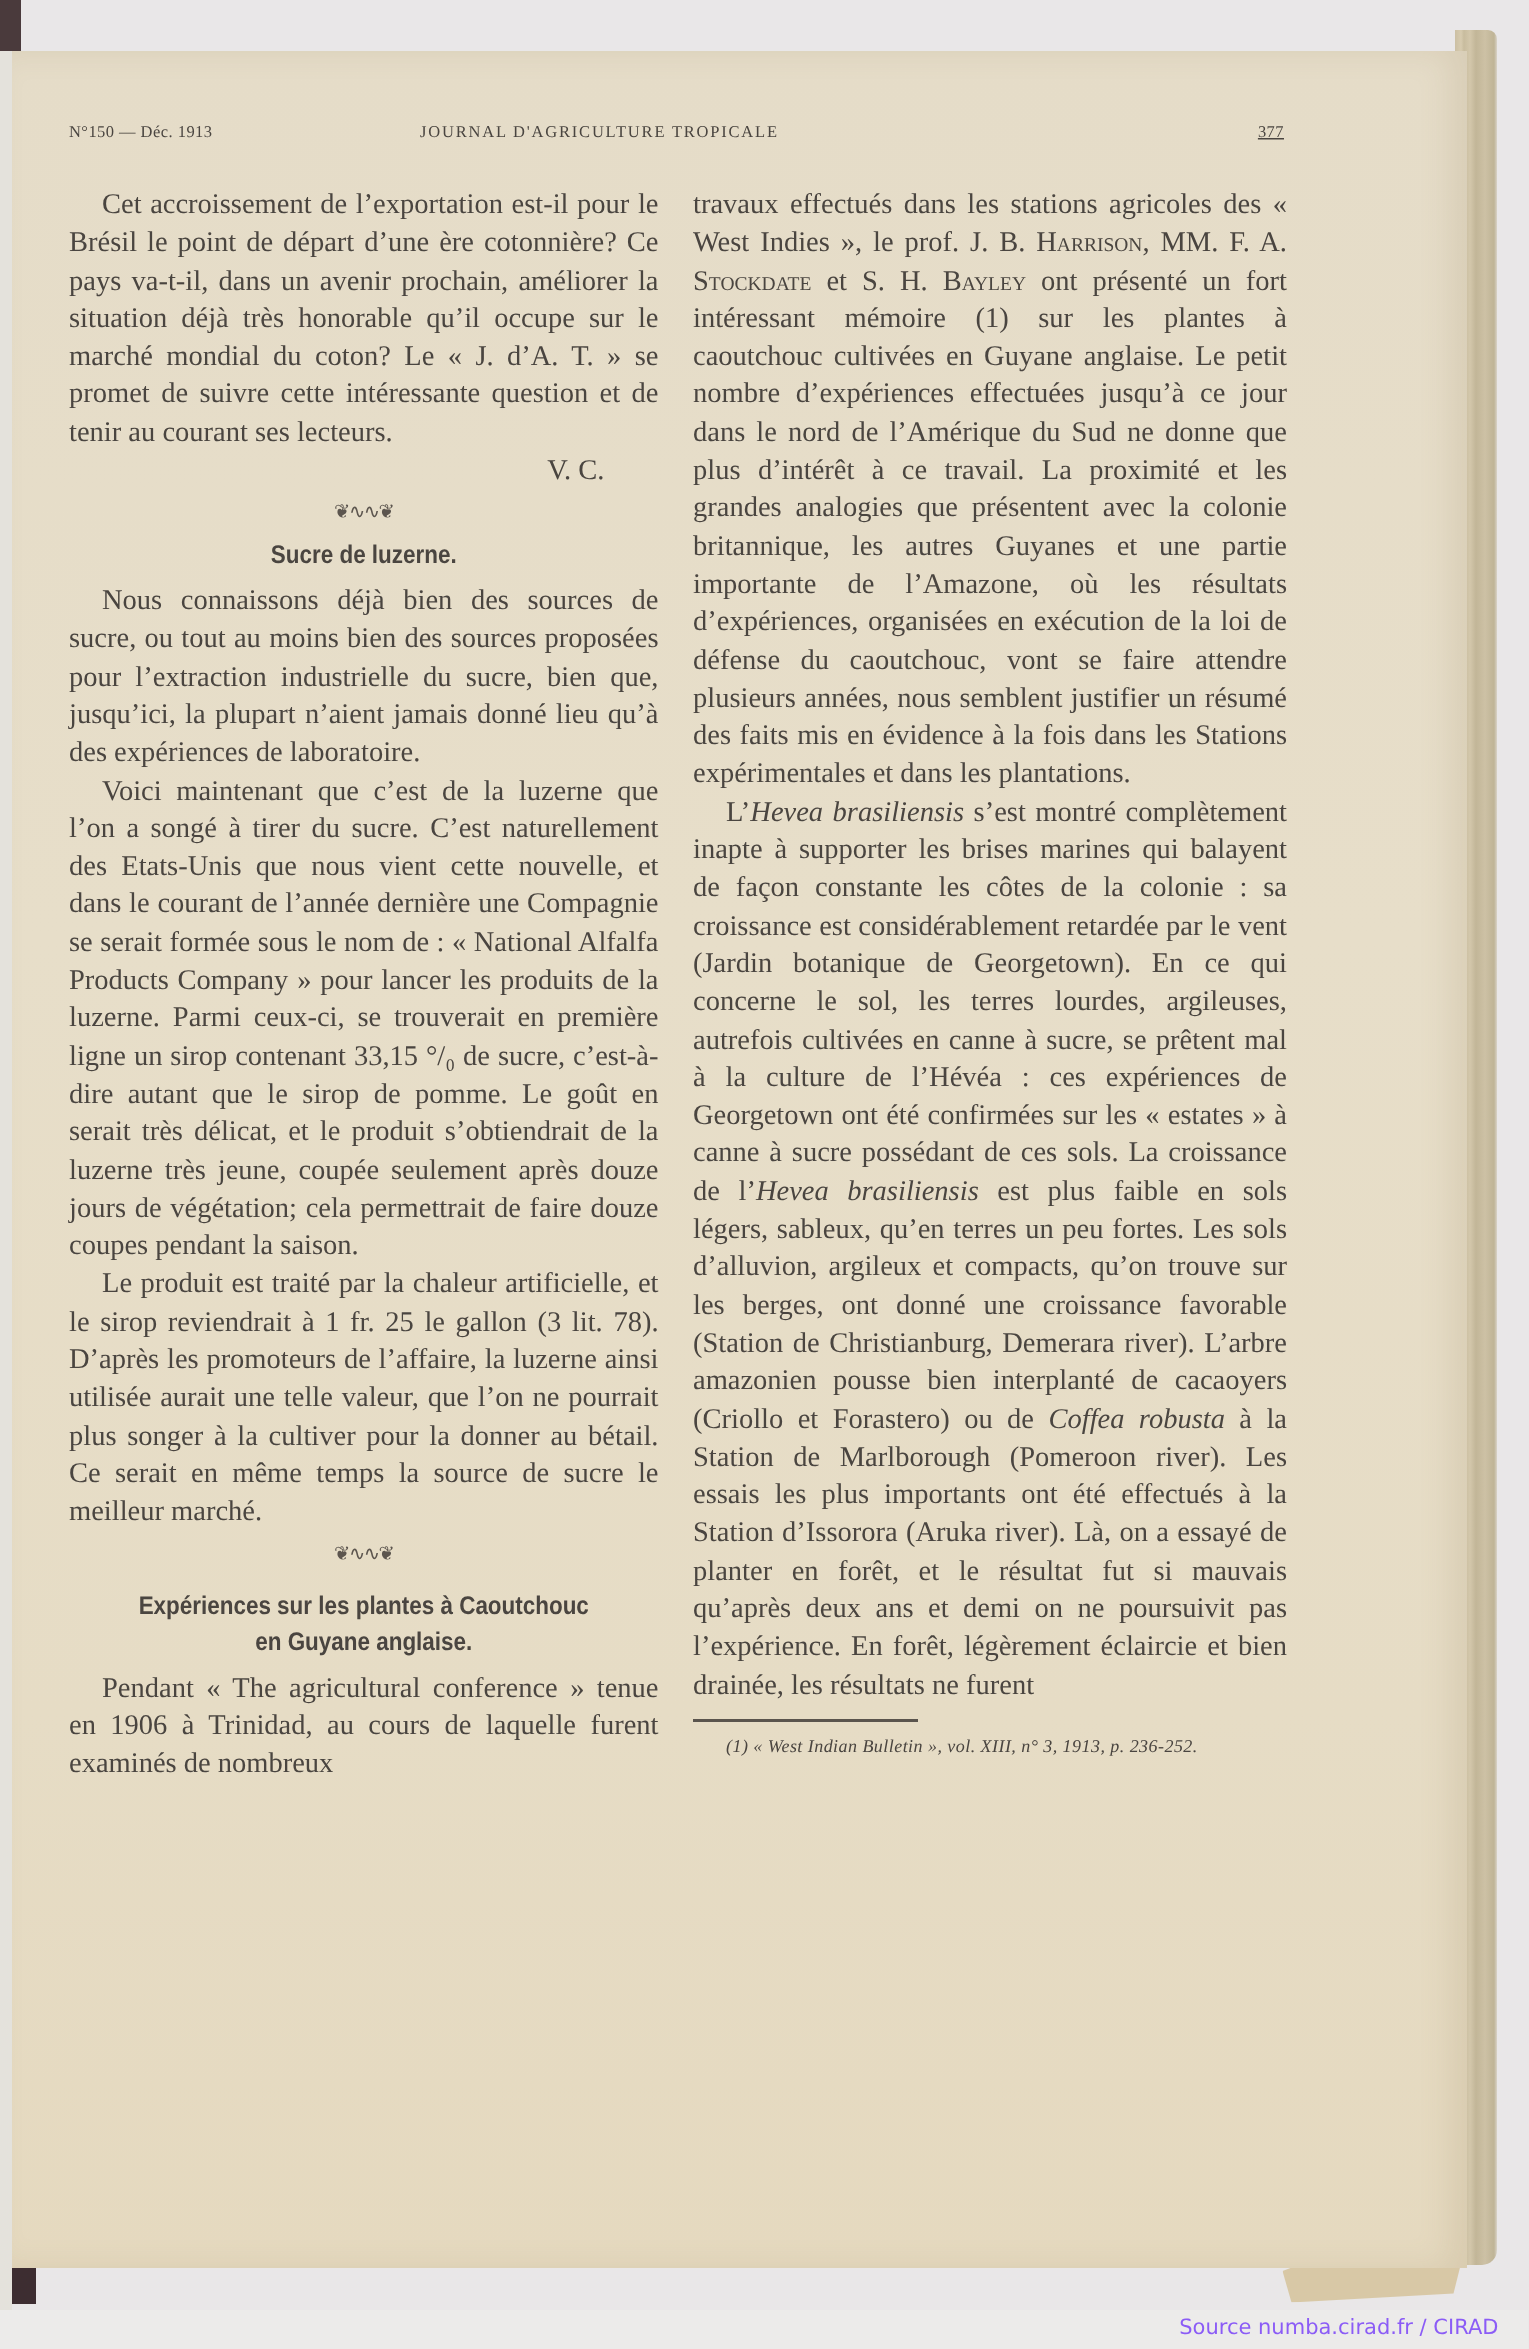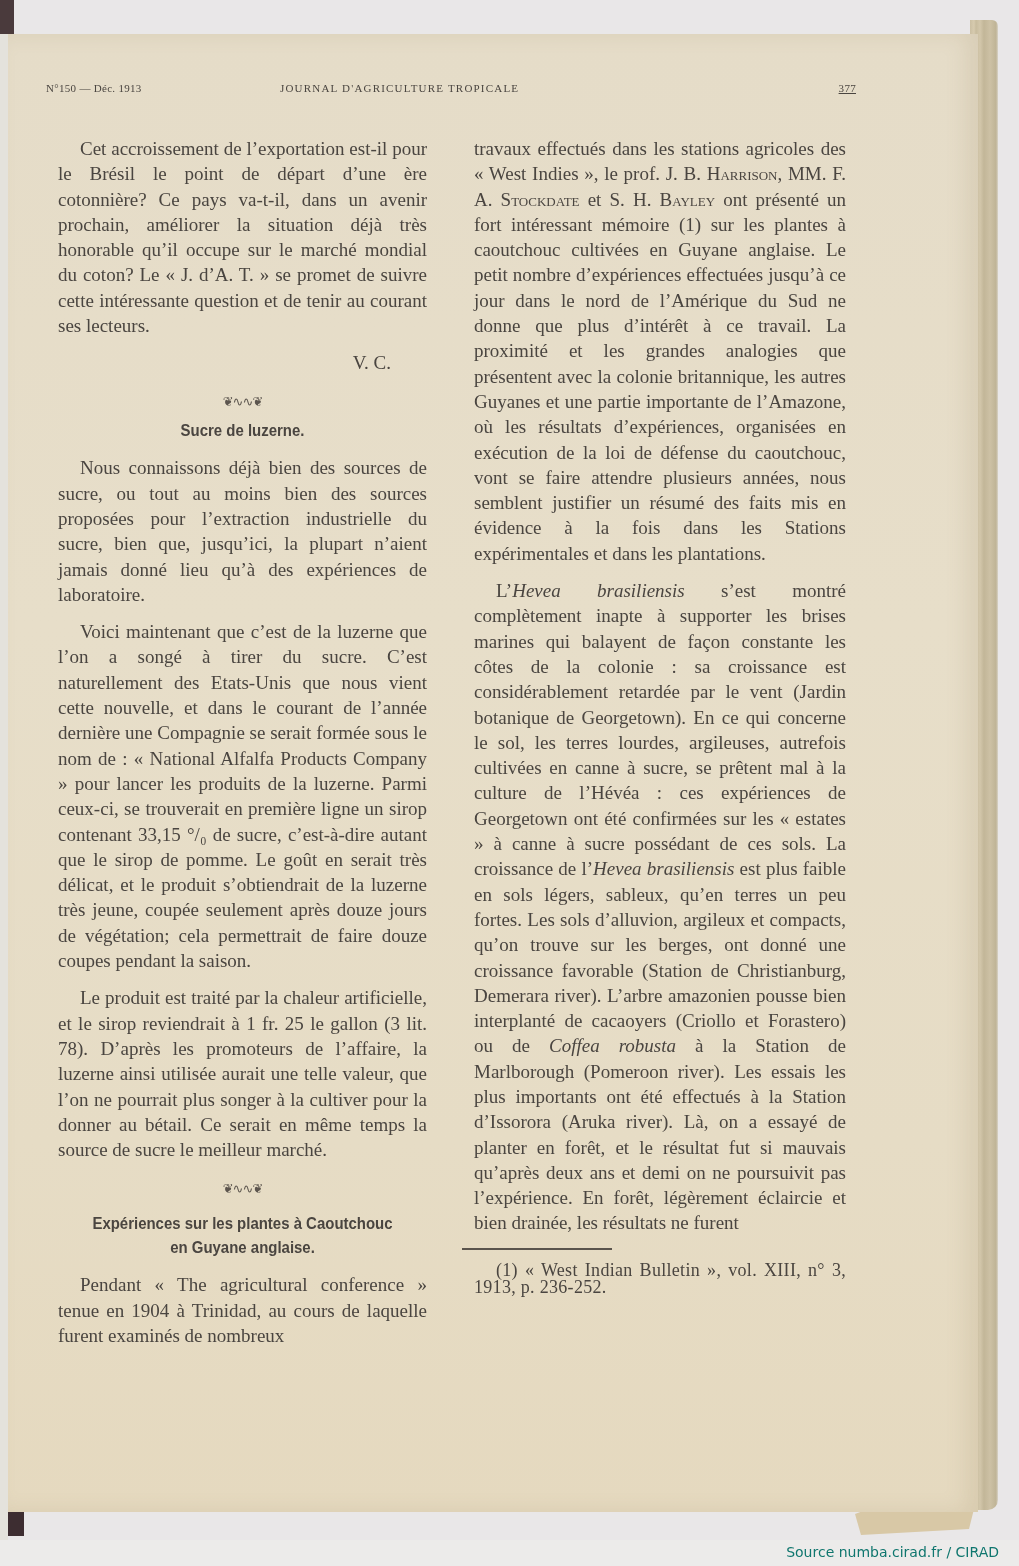--- a/index.html
+++ b/index.html
@@ -30,36 +30,36 @@
   .header {
     position: absolute; top: 82px; left: 46px; width: 810px; height: 24px;
     font-size: 11px; letter-spacing: 0.3px;
   }
   .header .num { position: absolute; left: 0; top: 0; }
   .header .journal { position: absolute; left: 221px; top: 0; letter-spacing: 1.2px; margin-left: 13px; }
   .header .pageno { position: absolute; right: 0; top: 0; text-decoration: underline; }
   .col { position: absolute; top: 124px; font-size: 19px; line-height: 25.3px; text-align: justify; }
   .col.left { left: 46px; width: 393px; }
   .col.right { left: 462px; width: 396px; }
-  .col p { margin: 12px; text-indent: 22px; }
+  .col p { margin: 0; text-indent: 22px; }
   .col p.noind { text-indent: 0; }
   .sig { text-align: right; padding-right: 36px; margin: 0; line-height: 25px; }
   .ornament { text-align: center; font-size: 13px; color: #5c554e; height: 30px; line-height: 30px; letter-spacing: -1px; }
   .section-title {
     font-family: "Liberation Sans", "DejaVu Sans", sans-serif; font-weight: bold;
     font-size: 17px; text-align: center; color: #4a4540; line-height: 24px; margin: 2px 0 6px 0;
     transform: scaleX(0.88); transform-origin: center;
   }
   .sc { font-variant: small-caps; }
   i { }
   .fn-rule { width: 150px; height: 2px; background: #5a544d; margin: 10px 0 8px 0; }
-  .footnote { font-size: 18px; line-height: 17px; margin: 0; text-indent: 14px; letter-spacing: 0.3px; }
+  .footnote { font-size: 12px; line-height: 17px; margin: 0; text-indent: 14px; letter-spacing: 0.3px; font-style: italic; }
   .source {
     position: absolute; right: 20px; top: 1544px; font-family: "DejaVu Sans", sans-serif;
-    font-size: 14px; color: #0f766e; white-space: nowrap;
+    font-size: 14px; color: #8b5cf6; white-space: nowrap;
   }
 </style>
 </head>
 <body>
 
 <div class="scan-bg"></div>
 <div class="left-edge"></div>
 <div class="left-dark-top"></div>
 <div class="left-dark-bottom"></div>
 <div class="page-stack"></div>
@@ -79,21 +79,21 @@
   <div class="ornament">❦∿∿❦</div>
 
   <div class="section-title">Sucre de luzerne.</div>
   <p>Nous connaissons déjà bien des sources de sucre, ou tout au moins bien des sources proposées pour l’extraction industrielle du sucre, bien que, jusqu’ici, la plupart n’aient jamais donné lieu qu’à des expériences de laboratoire.</p>
   <p>Voici maintenant que c’est de la luzerne que l’on a songé à tirer du sucre. C’est naturellement des Etats-Unis que nous vient cette nouvelle, et dans le courant de l’année dernière une Compagnie se serait formée sous le nom de : « National Alfalfa Products Company » pour lancer les produits de la luzerne. Parmi ceux-ci, se trouverait en première ligne un sirop contenant 33,15 °/₀ de sucre, c’est-à-dire autant que le sirop de pomme. Le goût en serait très délicat, et le produit s’obtiendrait de la luzerne très jeune, coupée seulement après douze jours de végétation; cela permettrait de faire douze coupes pendant la saison.</p>
   <p>Le produit est traité par la chaleur artificielle, et le sirop reviendrait à 1 fr. 25 le gallon (3 lit. 78). D’après les promoteurs de l’affaire, la luzerne ainsi utilisée aurait une telle valeur, que l’on ne pourrait plus songer à la cultiver pour la donner au bétail. Ce serait en même temps la source de sucre le meilleur marché.</p>
   <div class="ornament">❦∿∿❦</div>
 
   <div class="section-title" style="margin-top:8px;margin-bottom:0">Expériences sur les plantes à Caoutchouc</div>
   <div class="section-title" style="margin-top:0">en Guyane anglaise.</div>
-  <p>Pendant « The agricultural conference » tenue en 1904 à Trinidad, au cours de laquelle furent examinés de nombreux</p>
+  <p>Pendant « The agricultural conference » tenue en 1906 à Trinidad, au cours de laquelle furent examinés de nombreux</p>
 </div>
 
 <div class="col right text">
   <p class="noind"><span>travaux effectués dans les stations agricoles des « West Indies », le prof. J. B. </span><span class="sc">Harrison</span><span>, MM. F. A. </span><span class="sc">Stockdate</span><span> et S. H. </span><span class="sc">Bayley</span><span> ont présenté un fort intéressant mémoire (1) sur les plantes à caoutchouc cultivées en Guyane anglaise. Le petit nombre d’expériences effectuées jusqu’à ce jour dans le nord de l’Amérique du Sud ne donne que plus d’intérêt à ce travail. La proximité et les grandes analogies que présentent avec la colonie britannique, les autres Guyanes et une partie importante de l’Amazone, où les résultats d’expériences, organisées en exécution de la loi de défense du caoutchouc, vont se faire attendre plusieurs années, nous semblent justifier un résumé des faits mis en évidence à la fois dans les Stations expérimentales et dans les plantations.</span></p>
   <p><span>L’</span><i>Hevea brasiliensis</i><span> s’est montré complètement inapte à supporter les brises marines qui balayent de façon constante les côtes de la colonie : sa croissance est considérablement retardée par le vent (Jardin botanique de Georgetown). En ce qui concerne le sol, les terres lourdes, argileuses, autrefois cultivées en canne à sucre, se prêtent mal à la culture de l’Hévéa : ces expériences de Georgetown ont été confirmées sur les « estates » à canne à sucre possédant de ces sols. La croissance de l’</span><i>Hevea brasiliensis</i><span> est plus faible en sols légers, sableux, qu’en terres un peu fortes. Les sols d’alluvion, argileux et compacts, qu’on trouve sur les berges, ont donné une croissance favorable (Station de Christianburg, Demerara river). L’arbre amazonien pousse bien interplanté de cacaoyers (Criollo et Forastero) ou de </span><i>Coffea robusta</i><span> à la Station de Marlborough (Pomeroon river). Les essais les plus importants ont été effectués à la Station d’Issorora (Aruka river). Là, on a essayé de planter en forêt, et le résultat fut si mauvais qu’après deux ans et demi on ne poursuivit pas l’expérience. En forêt, légèrement éclaircie et bien drainée, les résultats ne furent</span></p>
   <div class="fn-rule"></div>
   <p class="footnote">(1) « West Indian Bulletin », vol. XIII, n° 3, 1913, p. 236-252.</p>
 </div>
 
 <div class="source">Source numba.cirad.fr / CIRAD</div>

